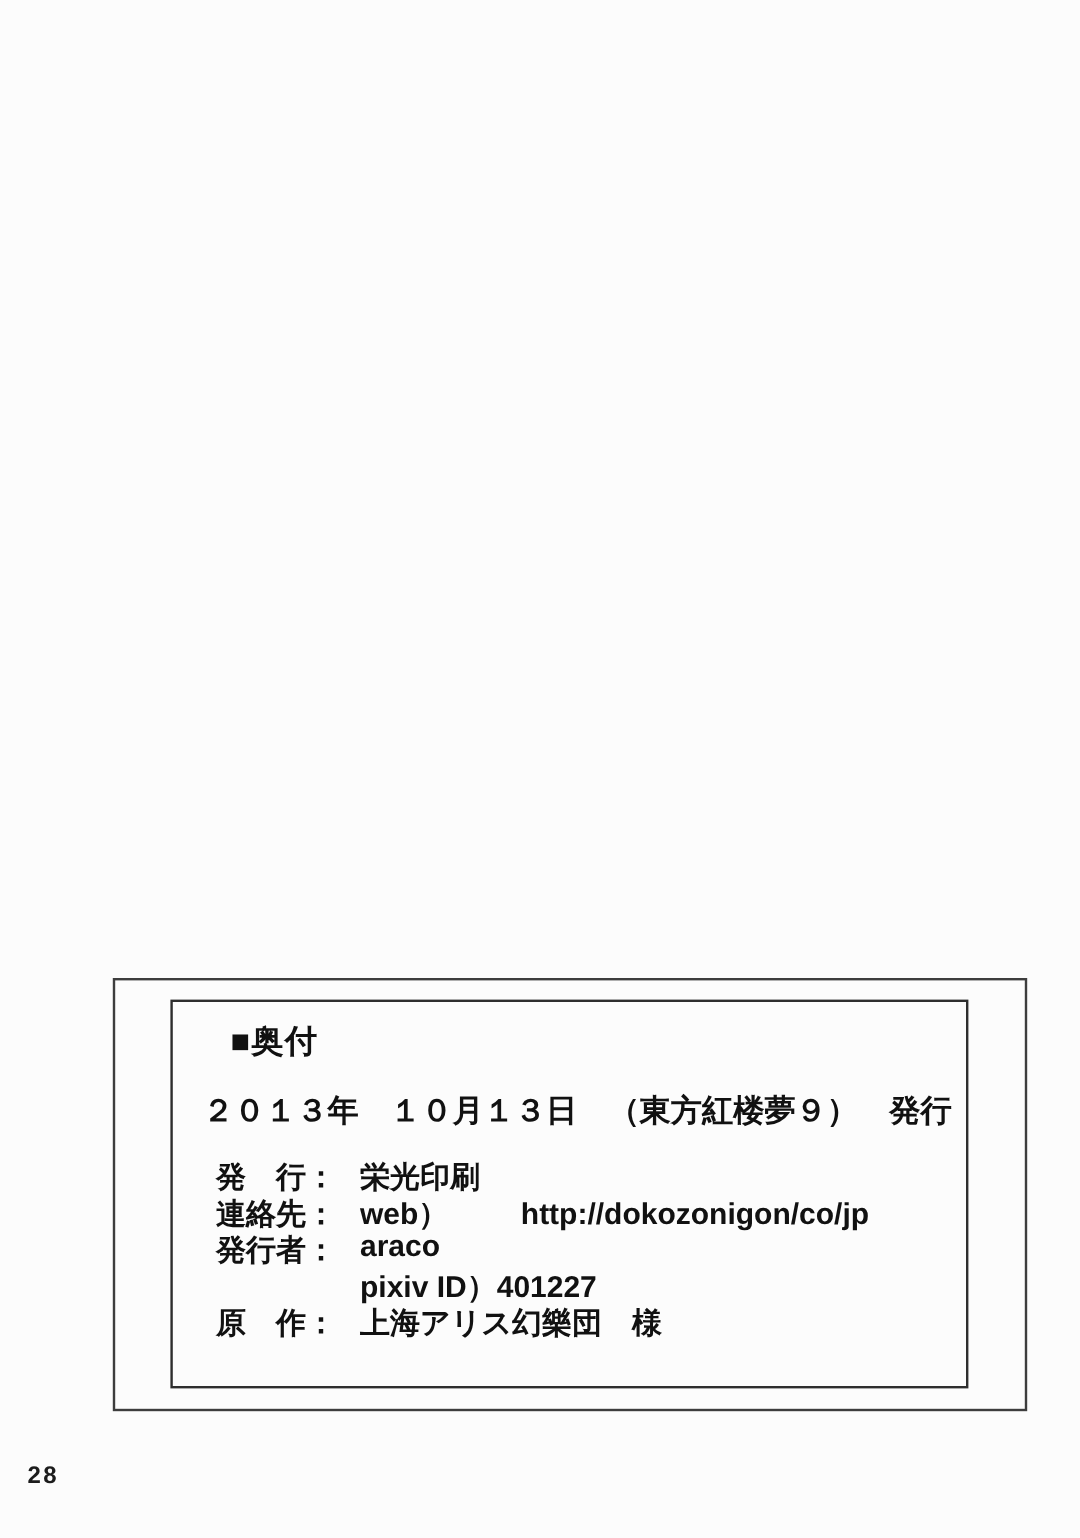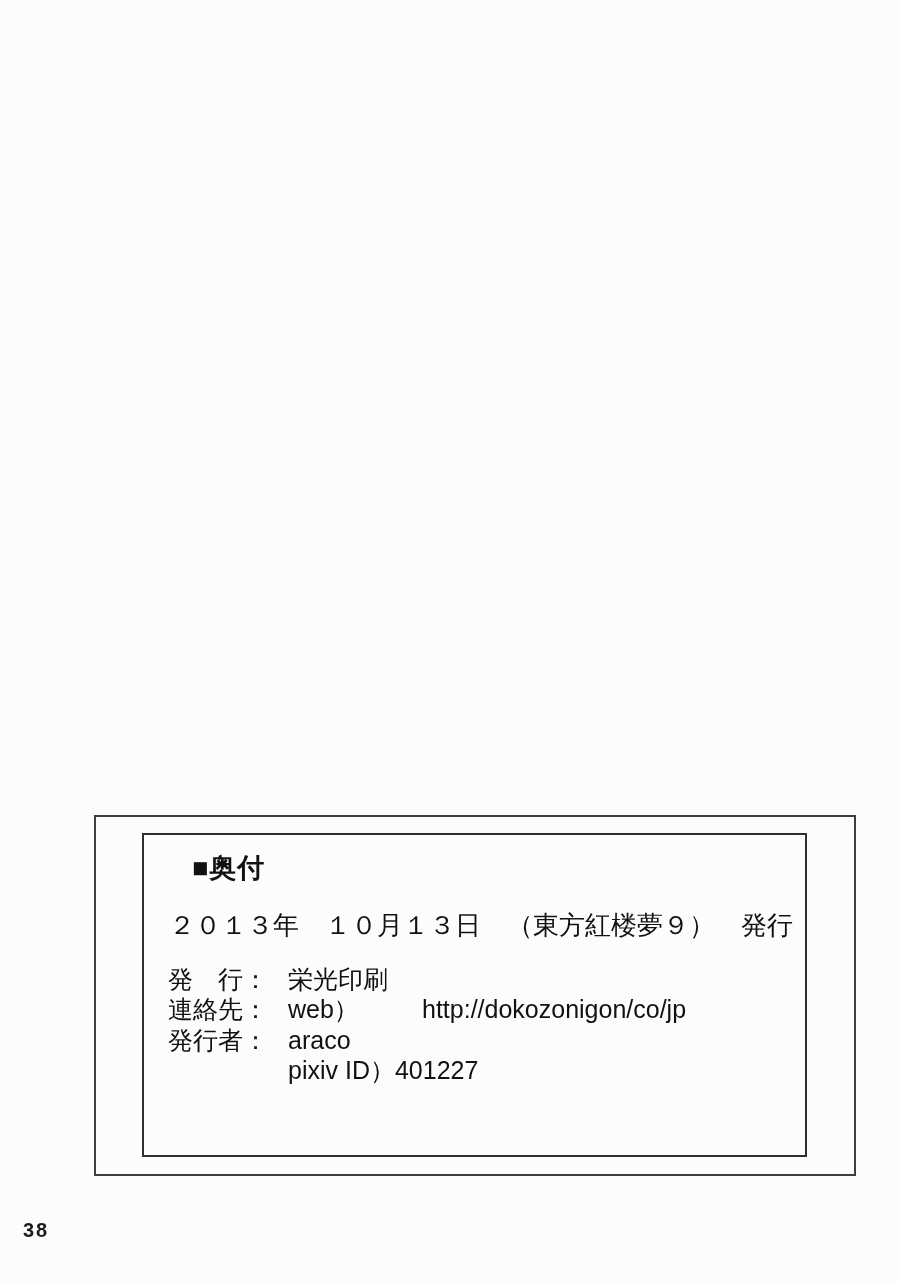--- a/index.html
+++ b/index.html
@@ -29,36 +29,37 @@
     font-size: 27px;
     font-weight: bold;
     letter-spacing: 1px;
     white-space: pre;
     margin-left: 24px;
   }
   .date-line {
     position: absolute;
     left: 169px; top: 908px;
     font-size: 26px;
-    font-weight: normal;
+    font-weight: bold;
     letter-spacing: 0px;
     white-space: pre;
   }
   .rows {
     position: absolute;
     left: 168px; top: 964px;
     width: 630px;
   }
   .row {
     display: flex;
-    align-items: center;
+    align-items: flex-start;
     height: 30.5px;
     font-size: 25px;
-    font-weight: normal;
+    font-weight: bold;
     white-space: pre;
+    margin-left: 12px;
   }
   .row .label {
     display: inline-block;
     width: 120px;
     flex: 0 0 120px;
   }
   .row .value { display: inline-block; }
   .web-prefix {
     display: inline-block;
     width: 134px;
@@ -98,16 +99,20 @@
     <span class="label">発行者：</span>
     <span class="value">araco</span>
   </div>
 
   <div class="row">
     <span class="label"></span>
     <span class="value">pixiv ID）401227</span>
   </div>
 
 
+  <div class="row">
+    <span class="label">原　作：</span>
+    <span class="value">上海アリス幻樂団　様</span>
+  </div>
 
 </div>
 
-<div class="page-number">38</div>
+<div class="page-number">28</div>
 
 </body></html>

